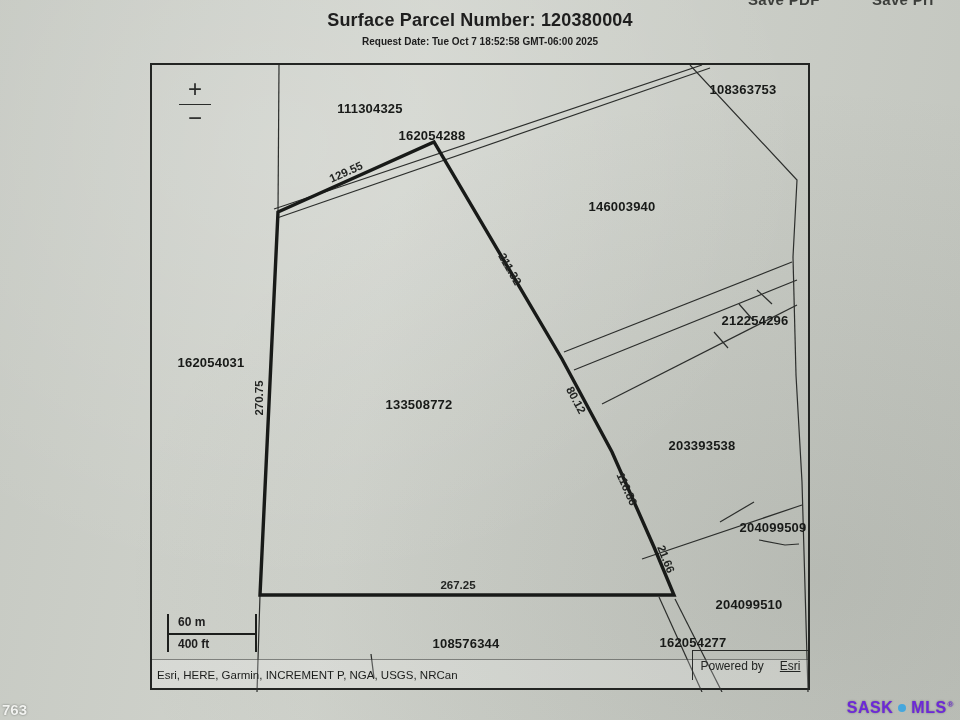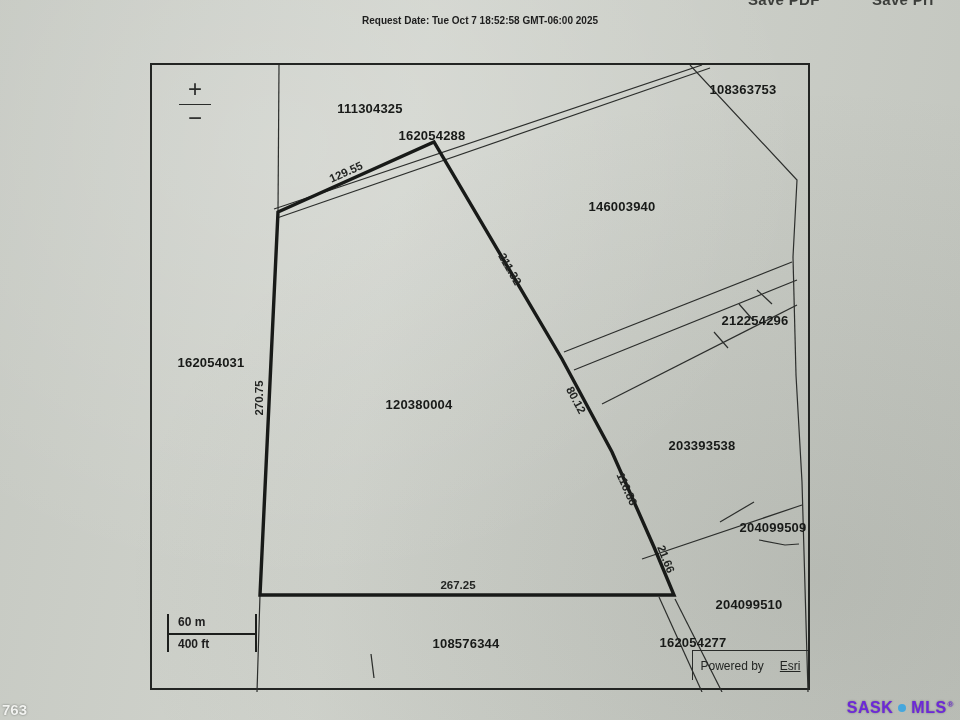--- a/index.html
+++ b/index.html
@@ -52,20 +52,21 @@
   .brandmark .reg { font-size:8px; vertical-align:super; margin-left:1px; align-self:flex-start;
     margin-top:1px; }
 </style>
 </head>
 <body>
 
 <span class="cropped-top" style="left:748px;">Save PDF</span>
 <span class="cropped-top" style="left:872px;">Save Pri</span>
 
 <div class="header">
+  <div class="title">Surface Parcel Number: 120380004</div>
   <div class="request">Request Date: Tue Oct 7 18:52:58 GMT-06:00 2025</div>
 </div>
 
 <div class="map-frame">
 
   <svg width="660" height="627" viewBox="0 0 660 627">
     <g stroke="#2c2e2c" stroke-width="1.2" fill="none">
       <path d="M127,0 L126,147"></path>
       <path d="M108,530 L105,627"></path>
       <path d="M122,144 L550,0"></path>
@@ -94,21 +95,21 @@
     <div class="zdiv"></div>
     <span class="zbtn">−</span>
   </div>
 
   <span class="plabel" style="left:218px;top:43px;">111304325</span>
   <span class="plabel" style="left:280px;top:70px;">162054288</span>
   <span class="plabel" style="left:591px;top:24px;">108363753</span>
   <span class="plabel" style="left:470px;top:141px;">146003940</span>
   <span class="plabel" style="left:603px;top:255px;">212254296</span>
   <span class="plabel" style="left:59px;top:297px;">162054031</span>
-  <span class="plabel" style="left:267px;top:339px;">120380004</span>
+  <span class="plabel" style="left:267px;top:339px;">133508772</span>
   <span class="plabel" style="left:550px;top:380px;">203393538</span>
   <span class="plabel" style="left:621px;top:462px;">204099509</span>
   <span class="plabel" style="left:597px;top:539px;">204099510</span>
   <span class="plabel" style="left:314px;top:578px;">108576344</span>
   <span class="plabel" style="left:541px;top:577px;">162054277</span>
 
   <span class="mlabel" style="left:194px;top:107px;transform:translate(-50%,-50%) rotate(-24deg);">129.55</span>
   <span class="mlabel" style="left:358px;top:204px;transform:translate(-50%,-50%) rotate(60deg);">211.32</span>
   <span class="mlabel" style="left:107px;top:333px;transform:translate(-50%,-50%) rotate(-90deg);">270.75</span>
   <span class="mlabel" style="left:424px;top:335px;transform:translate(-50%,-50%) rotate(62deg);">80.12</span>
@@ -117,20 +118,23 @@
   <span class="mlabel" style="left:306px;top:520px;transform:translate(-50%,-50%);">267.25</span>
 
   <div class="scalebar">
     <div class="tick" style="left:5px;"></div>
     <div class="bar"></div>
     <div class="tick" style="left:93px;"></div>
     <span class="t-metric">60 m</span>
     <span class="t-imperial">400 ft</span>
   </div>
 
+  <div class="attrib-bar">
+    <span class="attrib-text">Esri, HERE, Garmin, INCREMENT P, NGA, USGS, NRCan</span>
+  </div>
   <div class="powered-box">
     <span>Powered by</span>
     <span class="esri-link">Esri</span>
   </div>
 </div>
 
 <span class="footer-page">763</span>
 <div class="brandmark">
   <span>SASK</span>
   <span class="dot"></span>

